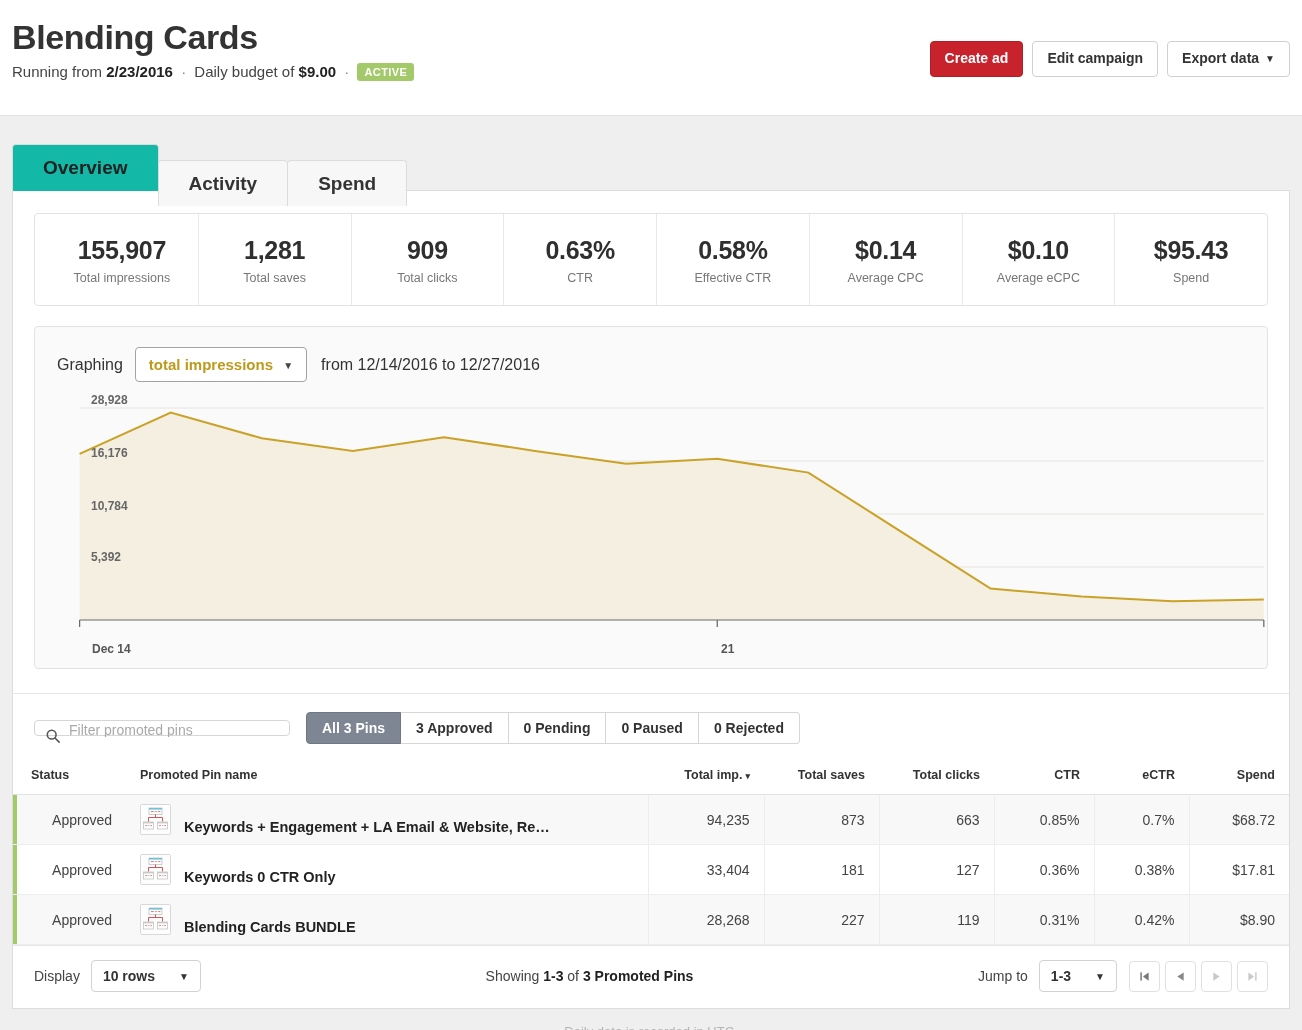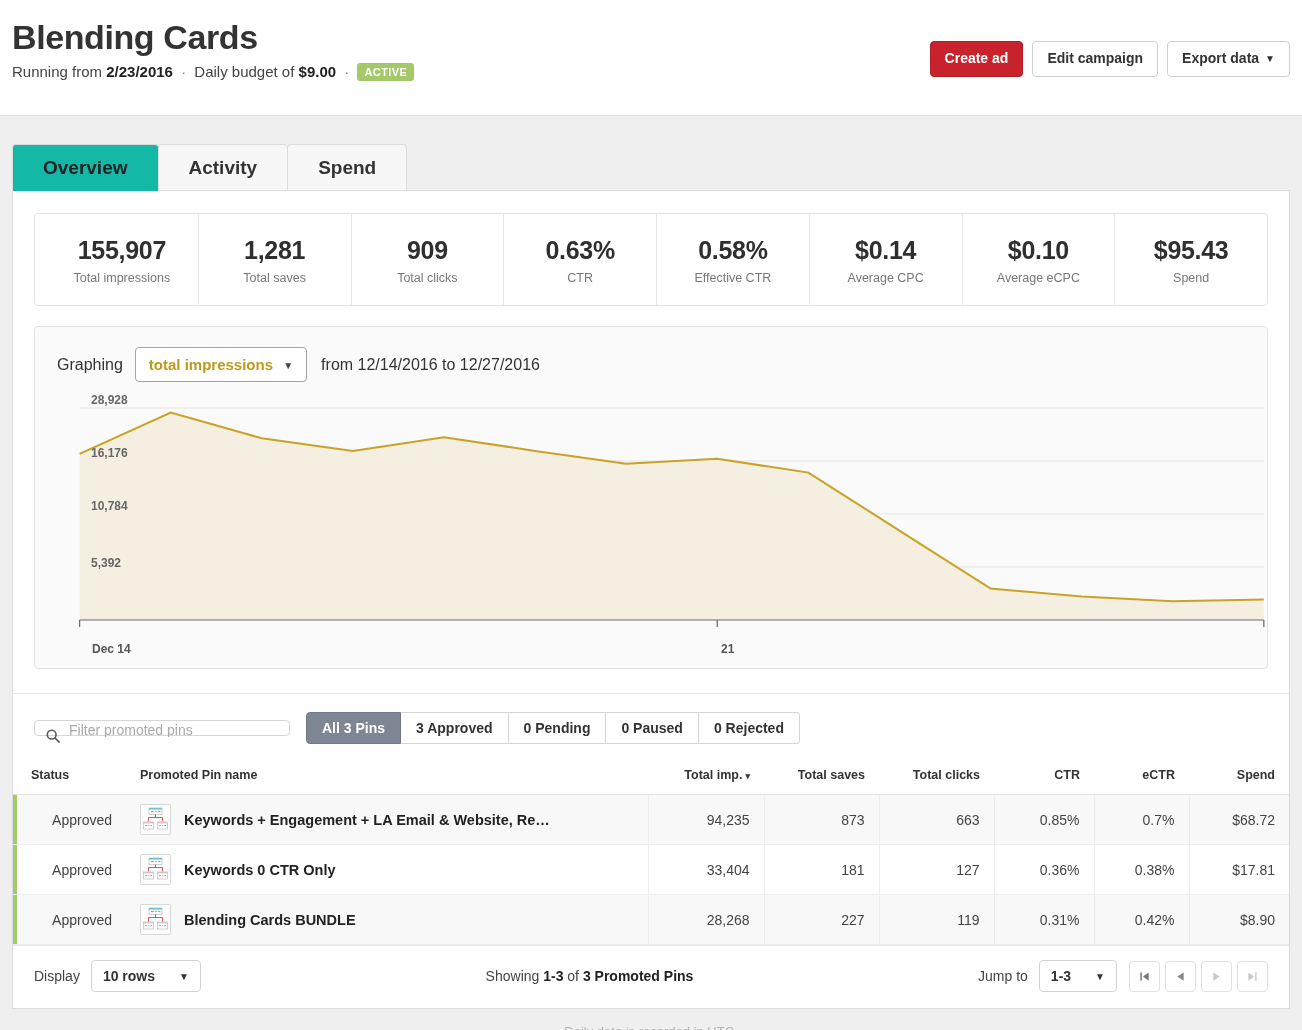--- a/index.html
+++ b/index.html
@@ -46,21 +46,21 @@
   
   .shell { padding:24px 12px 0 12px; }
   .tabs { display:flex; align-items:flex-end; position:relative; height:50px; }
   .tab {
     border:1px solid #dcdcdc; border-bottom:none;
     background:#f7f7f7; color:#333;
     font-size:19px; font-weight:bold;
     padding:12px 30px 11px 30px;
     border-radius:4px 4px 0 0;
     margin-right:-1px; cursor:pointer;
-    position:relative; top:0;
+    position:relative; top:16px;
   }
   .tab.active { background:#14b8a6; color:#222; z-index:3; padding-bottom:12px; top:1px; }
   .daterange {
     position:absolute; right:0; bottom:10px;
     border:1px solid #d2d2d2; background:#fff; border-radius:4px;
     font-size:14px; font-weight:bold; color:#333;
     padding:8px 14px; cursor:pointer;
   }
 
   .panel { background:#fff; border:1px solid #dcdcdc; border-top:1px solid #dcdcdc; }
@@ -136,21 +136,21 @@
   .ptable tbody tr:nth-child(even) td { background:#fff; }
   .ptable td.num { border-left:1px solid #ededed; }
   td.status-c {
     text-align:left; color:#777; font-size:14px;
     padding-left:18px; position:relative;
   }
   td.status-c::before {
     content:""; position:absolute; left:0; top:0; bottom:0; width:4px; background:#a3c96a;
   }
   td.name-c { text-align:left; padding-left:0; }
-  .namecell { display:flex; align-items:center; }
+  .namecell { display:flex; align-items:flex-end; }
   .thumb {
     width:31px; height:31px; margin-right:13px; flex:none;
     border:1px solid #d8d8d8; background:#fff; border-radius:2px; overflow:hidden;
   }
   .pin-name { font-size:14.5px; font-weight:bold; color:#222; white-space:nowrap; }
 
   
   .pager { display:flex; align-items:center; padding:14px 21px 16px 21px; border-top:1px solid #e6e6e6; }
   .pager .lab { font-size:14px; color:#444; margin-right:11px; }
   .mini-select {
@@ -263,21 +263,21 @@
               <path d="M 42 51.88353115727003 L 127.8 10.6 L 213.5 36.2 L 299.3 48.9 L 385.1 35.2 L 470.8 48.9 L 556.6 61.7 L 642.4 56.8 L 728.2 70.6 L 813.9 128.6 L 899.7 186.5 L 985.5 194.4 L 1071.2 199.3 L 1157.0 197.4" fill="none" stroke="#c9a227" stroke-width="2"></path>
               <line x1="42" y1="218" x2="1157" y2="218" stroke="#6b6b6b" stroke-width="1.2"></line>
               <line x1="42" y1="218" x2="42" y2="225" stroke="#6b6b6b" stroke-width="1.2"></line>
               <line x1="642.4" y1="218" x2="642.4" y2="225" stroke="#6b6b6b" stroke-width="1.2"></line>
               <line x1="1157" y1="218" x2="1157" y2="225" stroke="#6b6b6b" stroke-width="1.2"></line>
             </svg>
           <div id="ytick-layer">
               <div class="ytick" style="top: -9px;">28,928</div>
               <div class="ytick" style="top: 44px;">16,176</div>
               <div class="ytick" style="top: 97px;">10,784</div>
-              <div class="ytick" style="top: 154px;">5,392</div>
+              <div class="ytick" style="top: 148px;">5,392</div>
             </div>
         </div>
         <div class="xlabels">
           <span class="xlab" id="xlab0" style="left: 57px;">Dec 14</span>
           <span class="xlab" id="xlab1" style="left: 686px;">21</span>
         </div>
       </div>
     </div>
 
     <div class="filters">

